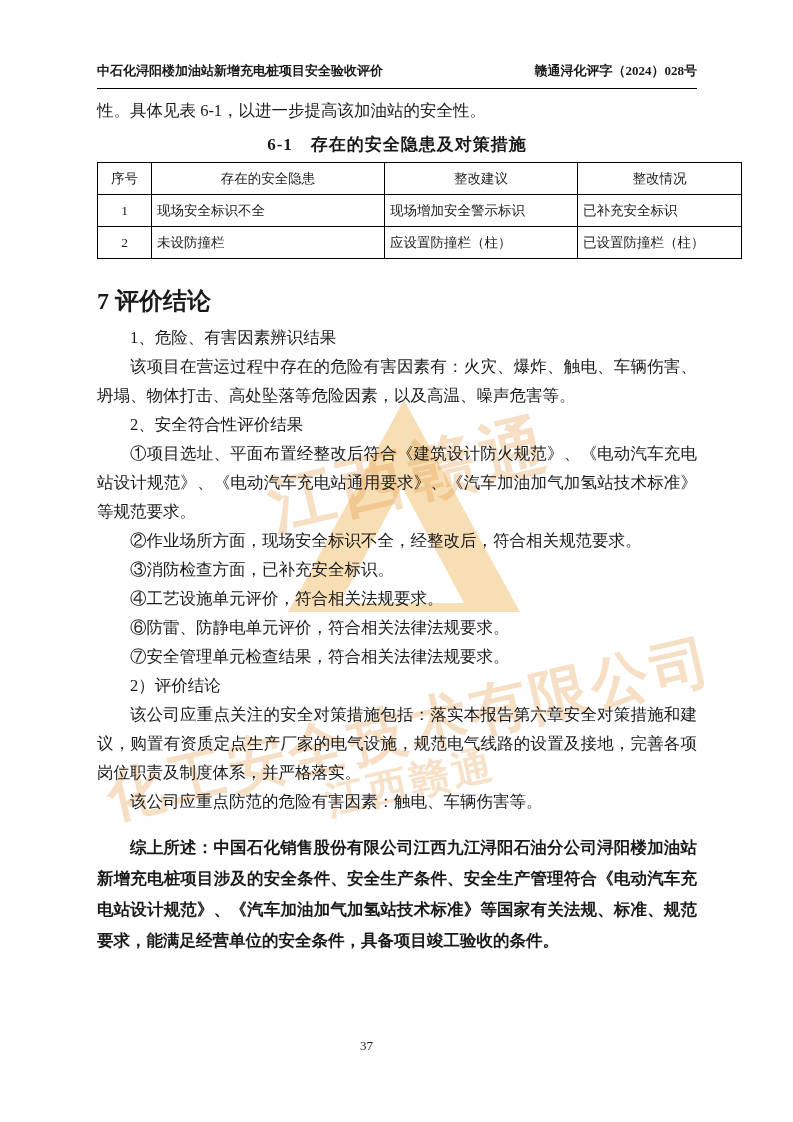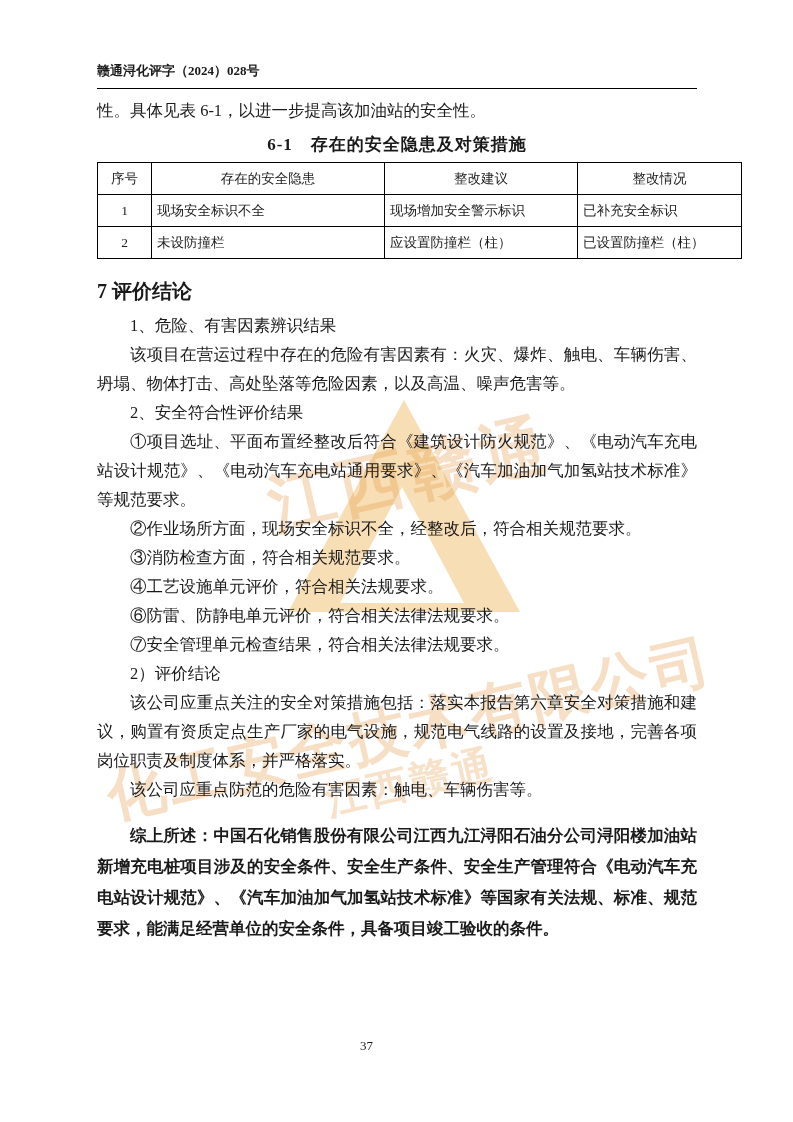--- a/index.html
+++ b/index.html
@@ -152,23 +152,23 @@
   table.data th {
     text-align: center;
     font-weight: normal;
   }
   .col-no { width: 43px; text-align: center; }
   .col-hazard { width: 222px; }
   .col-advice { width: 182px; }
   .col-status { width: 153px; }
 
   h2.section {
-    font-size: 20px;
-    font-weight: bold;
-    margin: 19px 0 6px 0;
+    font-size: 24px;
+    font-weight: bold;
+    margin: 26px 0 6px 0;
   }
   .sub-bold {
     font-size: 16.5px;
     font-weight: normal;
     text-indent: 33px;
     line-height: 29px;
     margin: 0;
   }
   .concl {
     font-size: 16.5px;
@@ -195,20 +195,21 @@
 
   <div class="watermark">
     <div class="wm-triangle"></div>
     <div class="wm-triangle-inner"></div>
     <div class="wm-text-big">江西赣通</div>
     <div class="wm-text-mid">化工安全技术有限公司</div>
     <div class="wm-text-small">江西赣通</div>
   </div>
 
   <div class="header">
+    <span class="header-left">中石化浔阳楼加油站新增充电桩项目安全验收评价</span>
     <span class="header-right">赣通浔化评字（2024）028号</span>
   </div>
   <div class="header-rule"></div>
 
   <div class="content">
 
     <p class="p">性。具体见表 6-1，以进一步提高该加油站的安全性。</p>
 
     <div class="table-title">6-1　存在的安全隐患及对策措施</div>
 
@@ -238,21 +239,21 @@
     </table>
 
     <h2 class="section">7 评价结论</h2>
 
     <p class="sub-bold">1、危险、有害因素辨识结果</p>
     <p class="p indent">该项目在营运过程中存在的危险有害因素有：火灾、爆炸、触电、车辆伤害、坍塌、物体打击、高处坠落等危险因素，以及高温、噪声危害等。</p>
 
     <p class="sub-bold">2、安全符合性评价结果</p>
     <p class="p indent">①项目选址、平面布置经整改后符合《建筑设计防火规范》、《电动汽车充电站设计规范》、《电动汽车充电站通用要求》、《汽车加油加气加氢站技术标准》等规范要求。</p>
     <p class="p indent">②作业场所方面，现场安全标识不全，经整改后，符合相关规范要求。</p>
-    <p class="p indent">③消防检查方面，符合相关规范要求。</p>
+    <p class="p indent">③消防检查方面，已补充安全标识。</p>
     <p class="p indent">④工艺设施单元评价，符合相关法规要求。</p>
     <p class="p indent">⑥防雷、防静电单元评价，符合相关法律法规要求。</p>
     <p class="p indent">⑦安全管理单元检查结果，符合相关法律法规要求。</p>
 
     <p class="sub-bold">2）评价结论</p>
     <p class="p indent">该公司应重点关注的安全对策措施包括：落实本报告第六章安全对策措施和建议，购置有资质定点生产厂家的电气设施，规范电气线路的设置及接地，完善各项岗位职责及制度体系，并严格落实。</p>
     <p class="p indent">该公司应重点防范的危险有害因素：触电、车辆伤害等。</p>
 
     <p class="concl">综上所述：中国石化销售股份有限公司江西九江浔阳石油分公司浔阳楼加油站新增充电桩项目涉及的安全条件、安全生产条件、安全生产管理符合《电动汽车充电站设计规范》、《汽车加油加气加氢站技术标准》等国家有关法规、标准、规范要求，能满足经营单位的安全条件，具备项目竣工验收的条件。</p>
 

